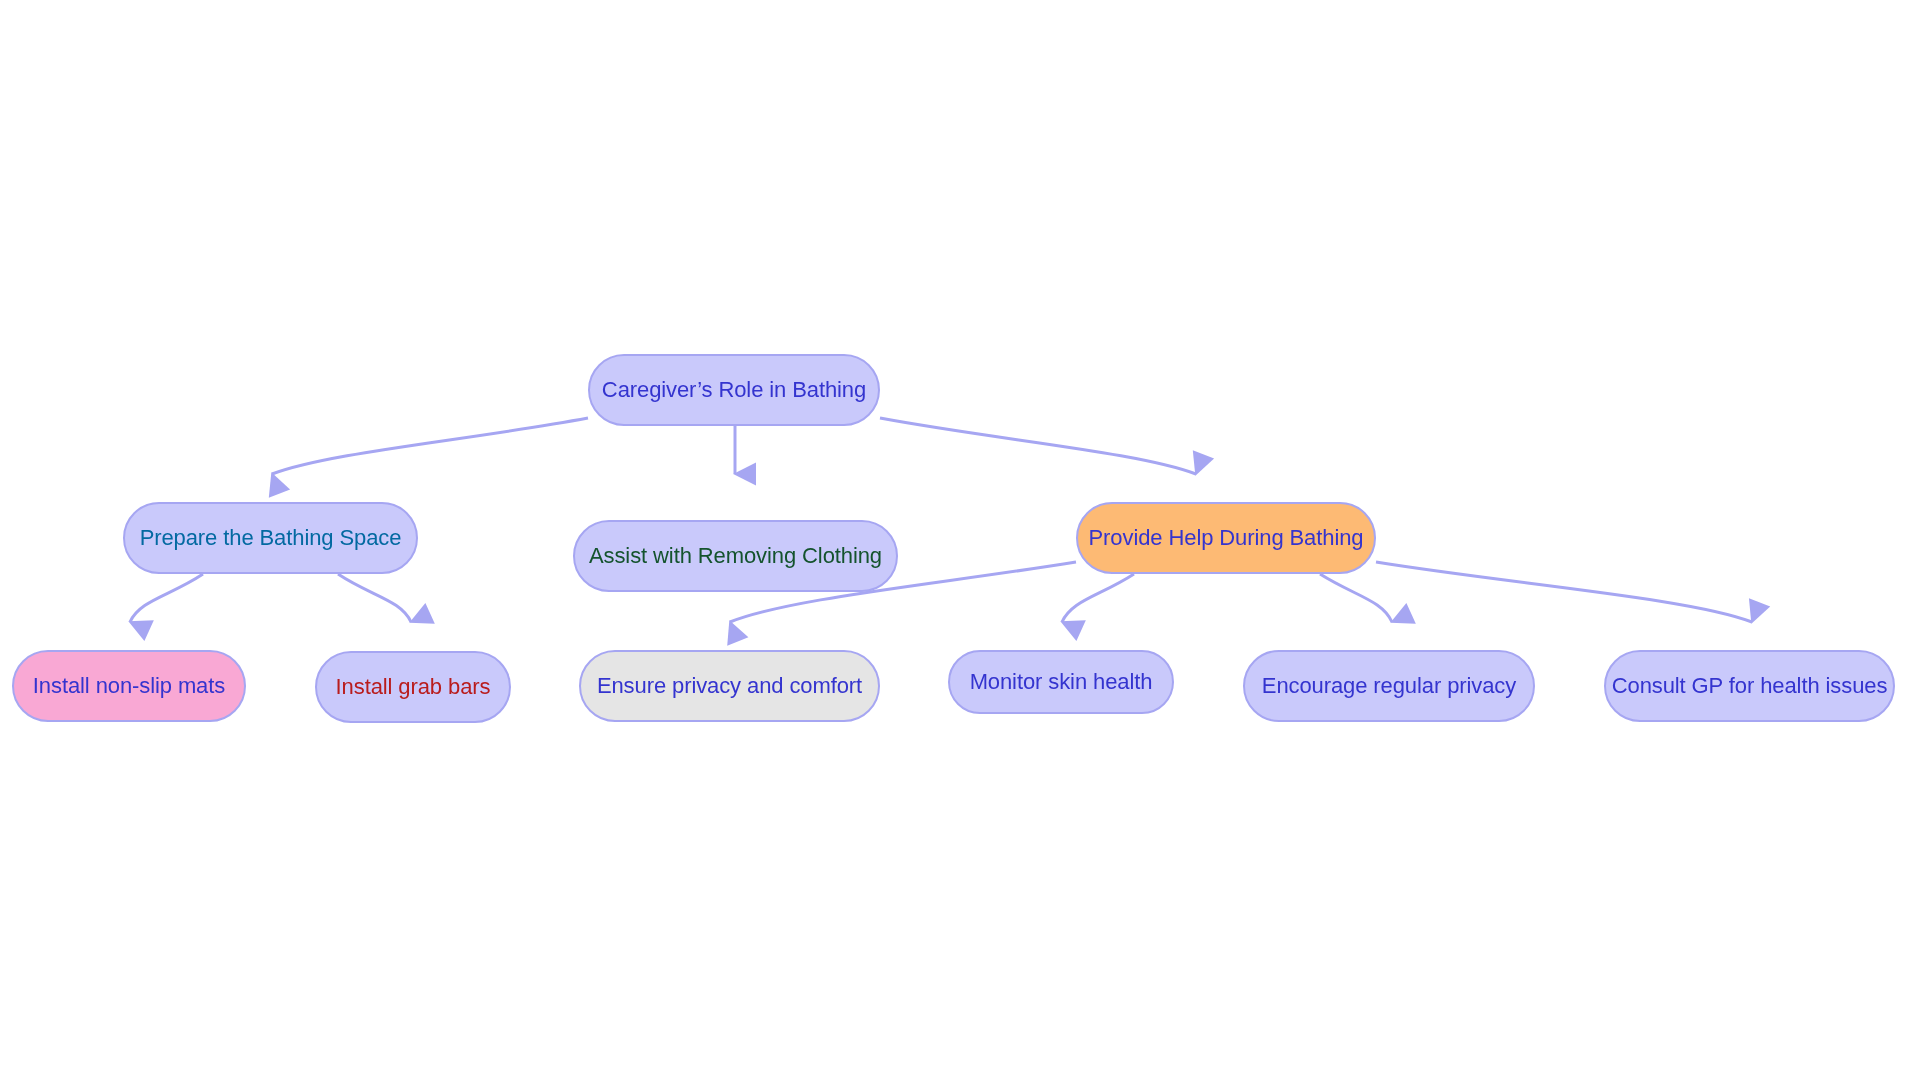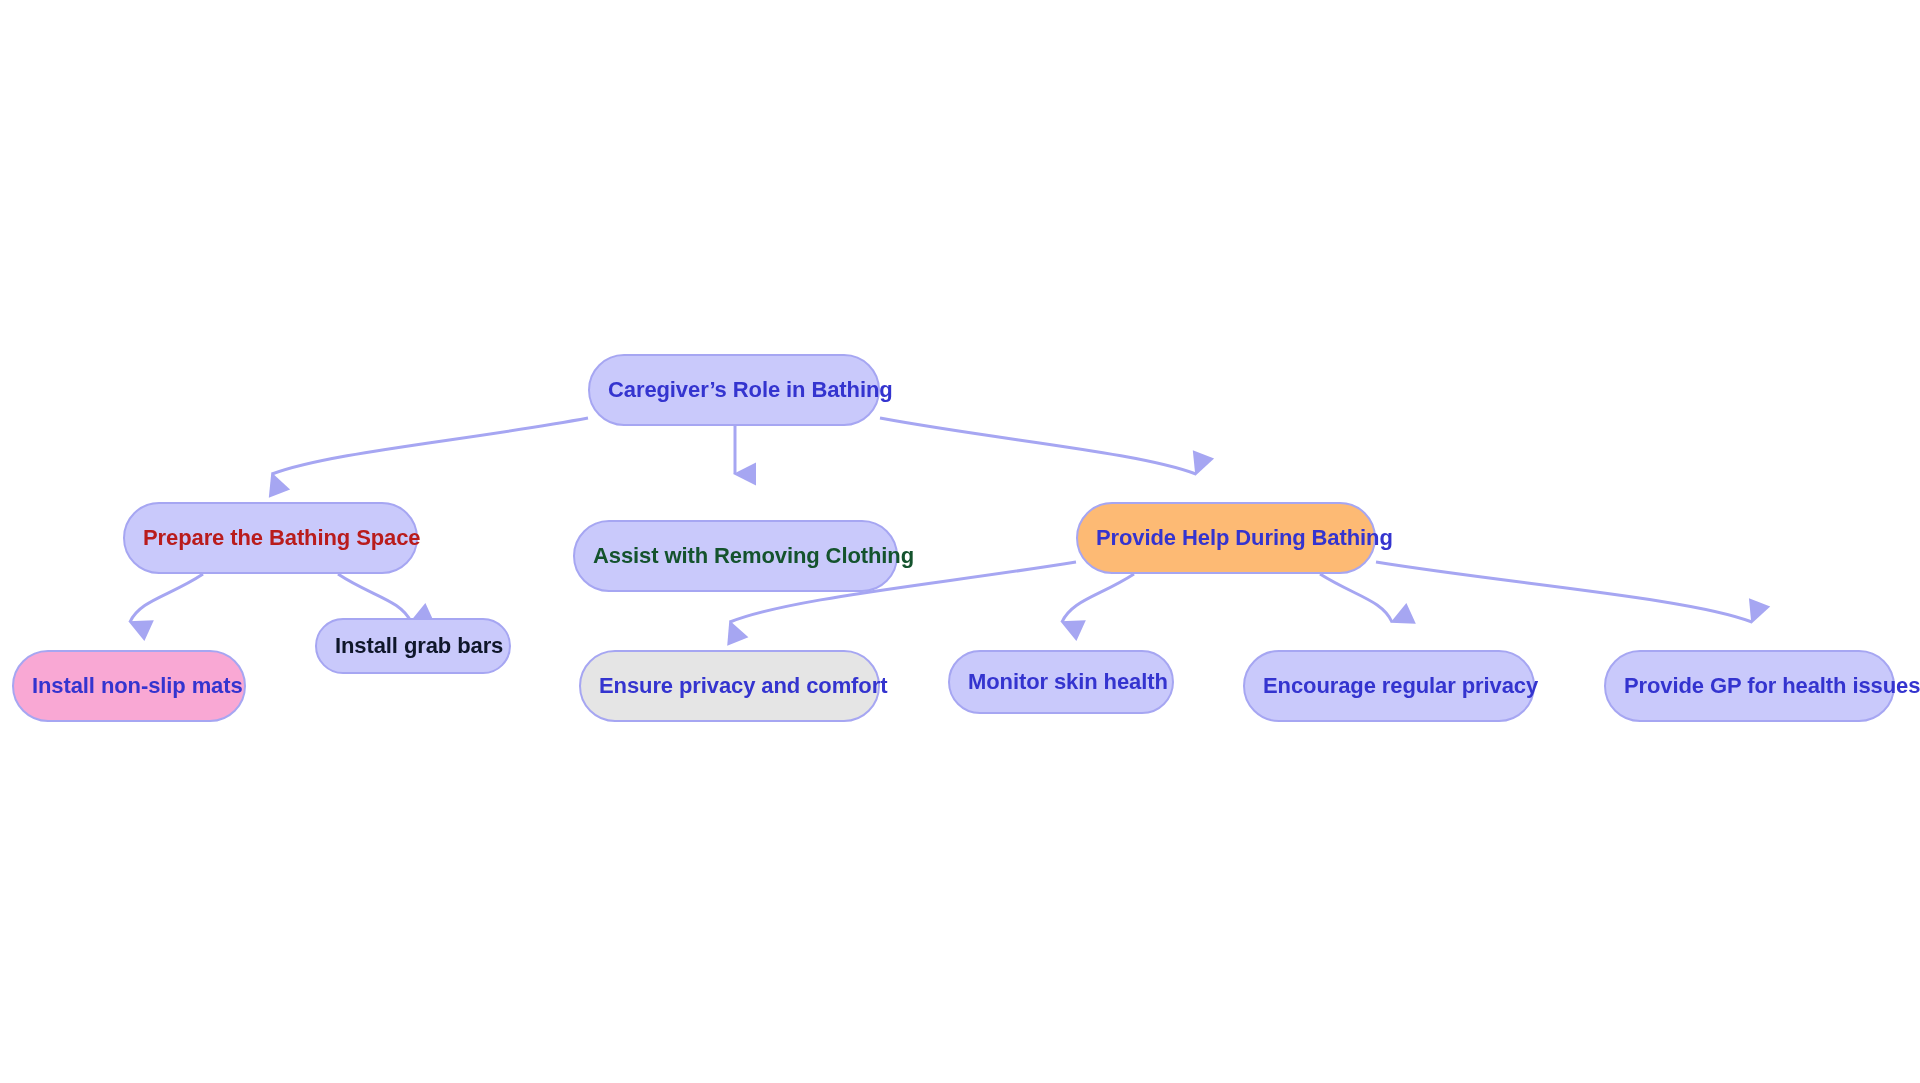--- a/index.html
+++ b/index.html
@@ -25,28 +25,28 @@
     top: 0;
     width: 1920px;
     height: 1083px;
     pointer-events: none;
   }
   .node {
     position: absolute;
     box-sizing: border-box;
     display: flex;
     align-items: center;
-    justify-content: flex-start;
+    justify-content: center;
     background: #c9c9fb;
     border: 2px solid #a6a6f2;
     border-radius: 999px;
     color: #3434cf;
     font-size: 22px;
     font-family: "Liberation Sans", sans-serif;
-    font-weight: 700;
+    font-weight: 400;
     letter-spacing: -0.1px;
     white-space: nowrap;
     padding: 8px 18px;
   }
   .node-label {
     display: block;
     line-height: 1;
   }
 </style>
 </head>
@@ -70,42 +70,42 @@
         <path d="M 1134 574 C 1100 596 1072 600 1062 622" fill="none" stroke="#a6a6f2" stroke-width="3" stroke-linecap="butt" marker-end="url(#arrowhead)"></path>
         <path d="M 1320 574 C 1355 596 1382 600 1392 622" fill="none" stroke="#a6a6f2" stroke-width="3" stroke-linecap="butt" marker-end="url(#arrowhead)"></path>
         <path d="M 1376 562 C 1512 584 1690 598 1752 622" fill="none" stroke="#a6a6f2" stroke-width="3" stroke-linecap="butt" marker-end="url(#arrowhead)"></path>
       </g>
   </svg>
 
   <div id="node-layer">
       <div class="node" style="left: 588px; top: 354px; width: 292px; height: 72px; background: rgb(201, 201, 251); border-color: rgb(166, 166, 242); color: rgb(52, 52, 207);">
         <span class="node-label">Caregiver’s Role in Bathing</span>
       </div>
-      <div class="node" style="left: 123px; top: 502px; width: 295px; height: 72px; background: rgb(201, 201, 251); border-color: rgb(166, 166, 242); color: #b91c1c;">
+      <div class="node" style="left: 123px; top: 502px; width: 295px; height: 72px; background: rgb(201, 201, 251); border-color: rgb(166, 166, 242); color: #0369a1;">
         <span class="node-label">Prepare the Bathing Space</span>
       </div>
       <div class="node" style="left: 573px; top: 520px; width: 325px; height: 72px; background: rgb(201, 201, 251); border-color: rgb(166, 166, 242); color: #14532d;">
         <span class="node-label">Assist with Removing Clothing</span>
       </div>
       <div class="node" style="left: 1076px; top: 502px; width: 300px; height: 72px; background: #fdba74; border-color: rgb(166, 166, 242); color: rgb(52, 52, 207);">
         <span class="node-label">Provide Help During Bathing</span>
       </div>
       <div class="node" style="left: 12px; top: 650px; width: 234px; height: 72px; background: #f9a8d4; border-color: rgb(166, 166, 242); color: rgb(52, 52, 207);">
         <span class="node-label">Install non-slip mats</span>
       </div>
-      <div class="node" style="left: 315px; top: 618px; width: 196px; height: 56px; background: rgb(201, 201, 251); border-color: rgb(166, 166, 242); color: #0f172a;">
+      <div class="node" style="left: 315px; top: 651px; width: 196px; height: 72px; background: rgb(201, 201, 251); border-color: rgb(166, 166, 242); color: #b91c1c;">
         <span class="node-label">Install grab bars</span>
       </div>
       <div class="node" style="left: 579px; top: 650px; width: 301px; height: 72px; background: #e5e5e5; border-color: rgb(166, 166, 242); color: rgb(52, 52, 207);">
         <span class="node-label">Ensure privacy and comfort</span>
       </div>
       <div class="node" style="left: 948px; top: 650px; width: 226px; height: 64px; background: rgb(201, 201, 251); border-color: rgb(166, 166, 242); color: rgb(52, 52, 207);">
         <span class="node-label">Monitor skin health</span>
       </div>
       <div class="node" style="left: 1243px; top: 650px; width: 292px; height: 72px; background: rgb(201, 201, 251); border-color: rgb(166, 166, 242); color: rgb(52, 52, 207);">
         <span class="node-label">Encourage regular privacy</span>
       </div>
       <div class="node" style="left: 1604px; top: 650px; width: 291px; height: 72px; background: rgb(201, 201, 251); border-color: rgb(166, 166, 242); color: rgb(52, 52, 207);">
-        <span class="node-label">Provide GP for health issues</span>
+        <span class="node-label">Consult GP for health issues</span>
       </div>
     </div>
 
 </div>
 
 </body></html>

